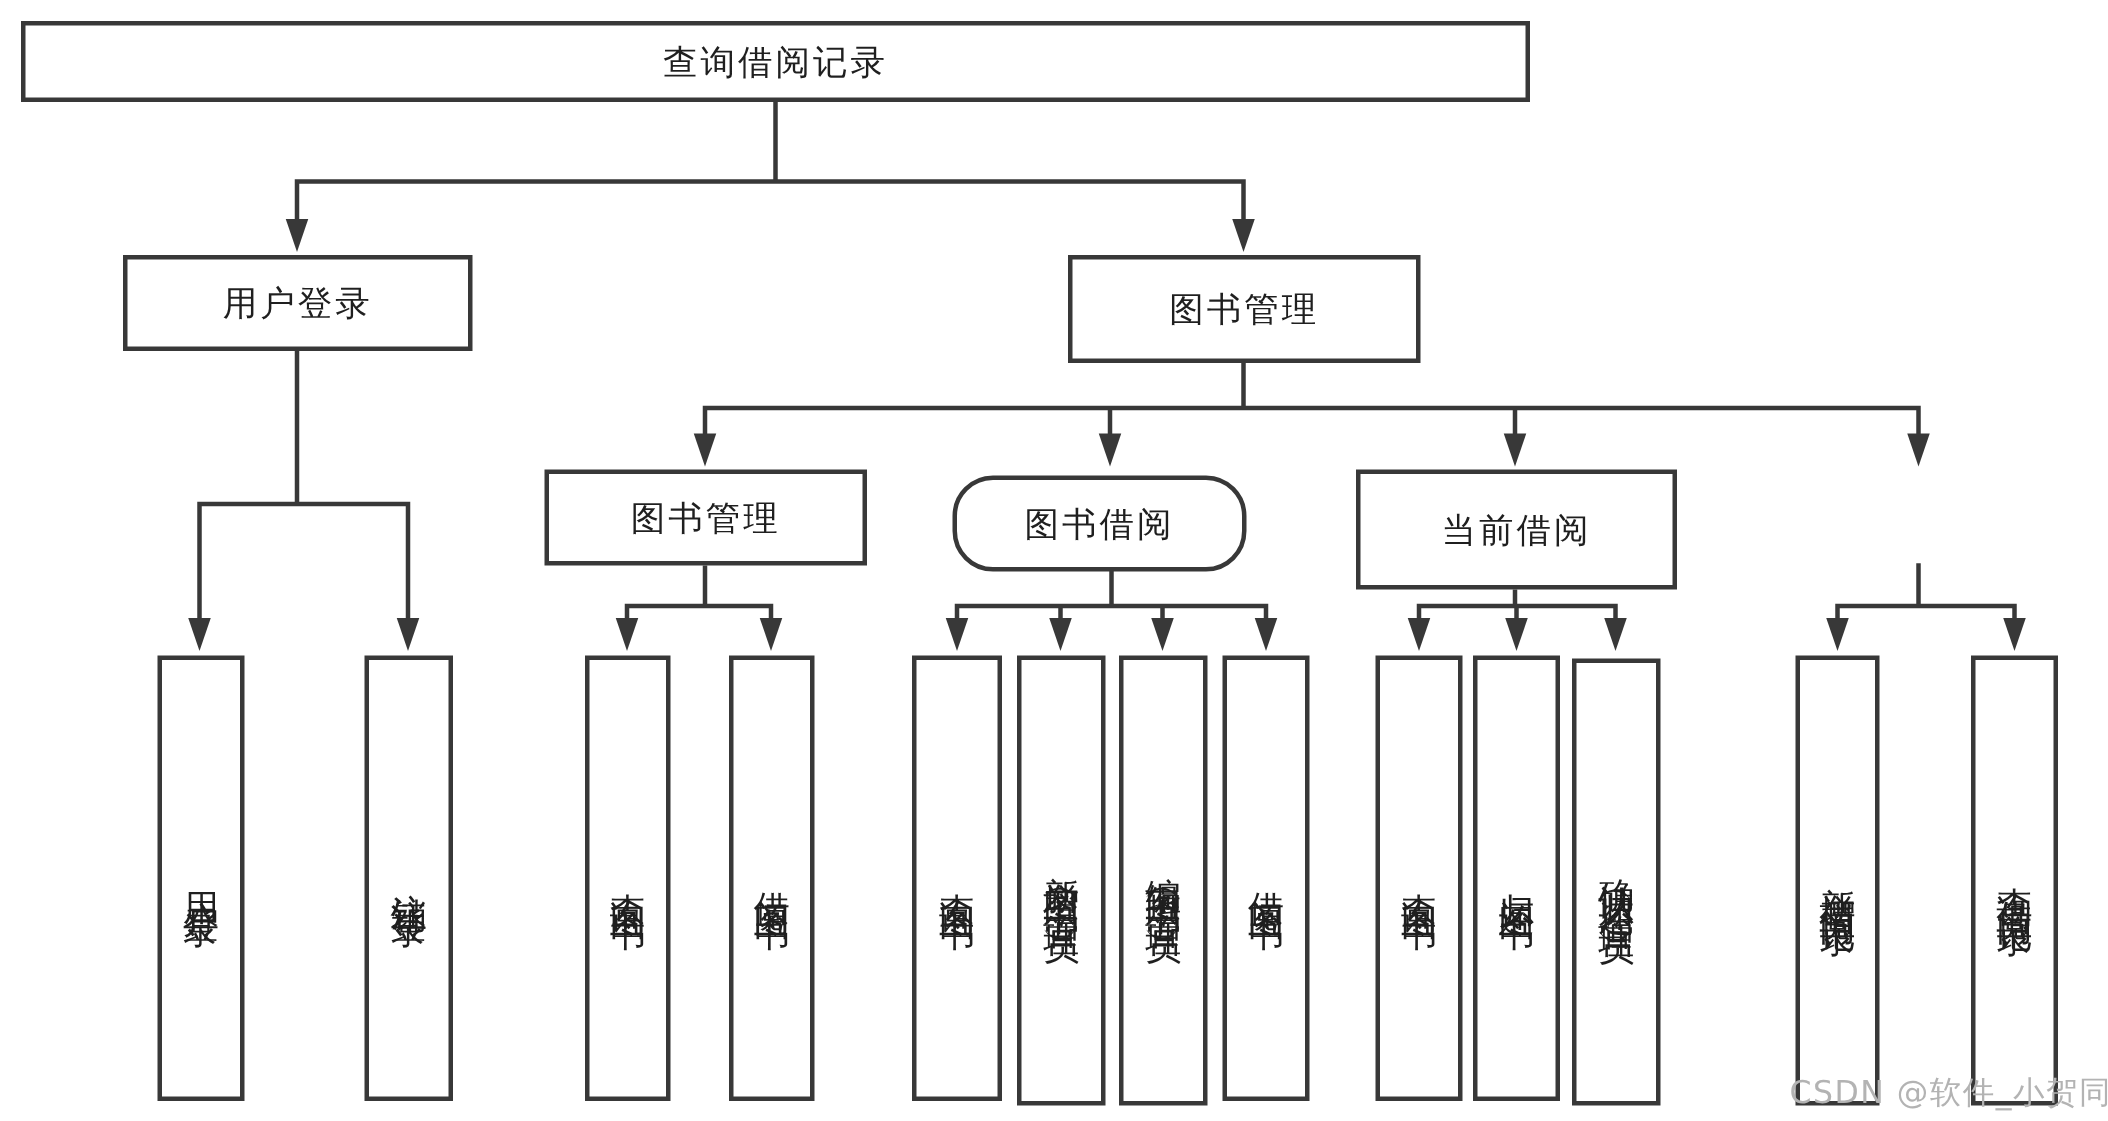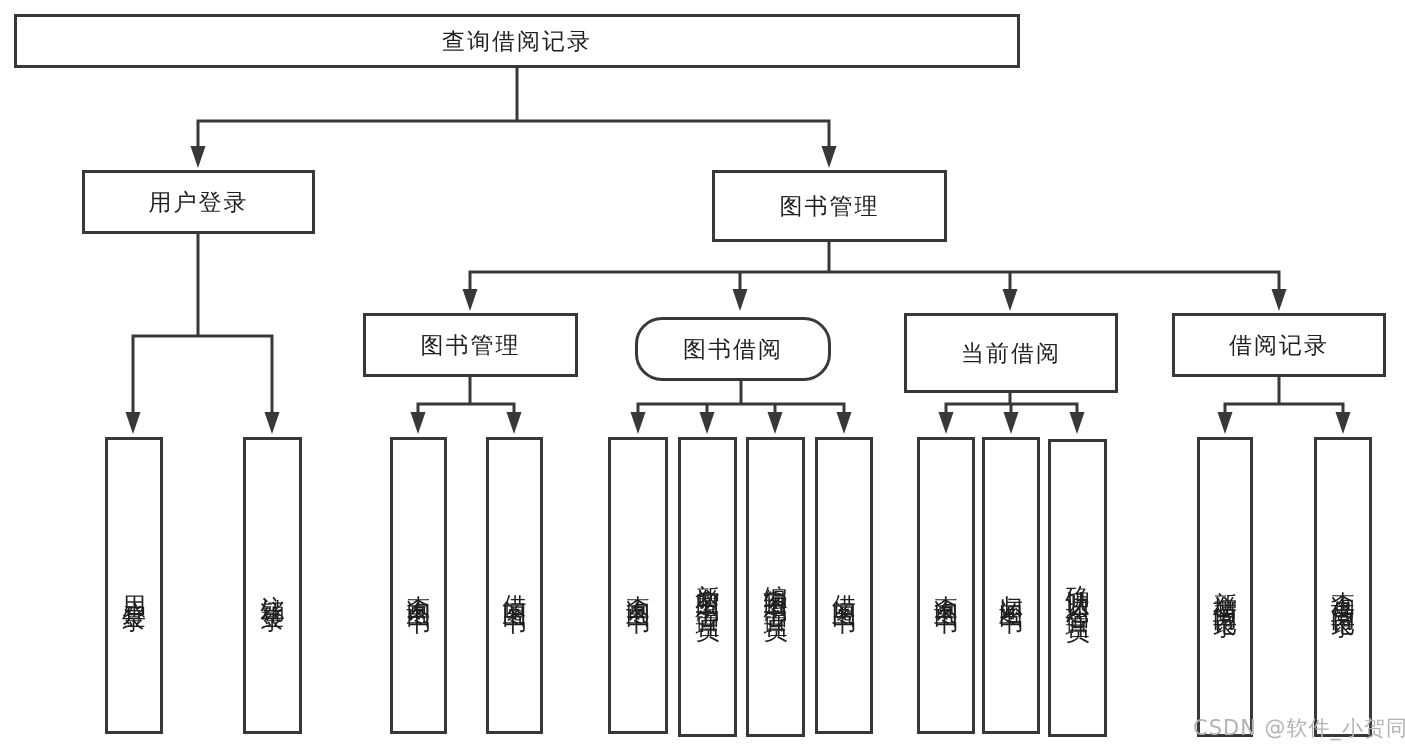--- a/index.html
+++ b/index.html
@@ -106,21 +106,20 @@
   </svg>
 
   <div class="node h-node" style="left:14px; top:14px; width:1006px; height:54px;">查询借阅记录</div>
 
   <div class="node h-node" style="left:82px; top:170px; width:233px; height:64px;">用户登录</div>
   <div class="node h-node" style="left:712px; top:170px; width:235px; height:72px;">图书管理</div>
 
   <div class="node h-node" style="left:363px; top:313px; width:215px; height:64px;">图书管理</div>
   <div class="node h-node" style="left:635px; top:317px; width:196px; height:64px;border-radius:27px;">图书借阅</div>
   <div class="node h-node" style="left:904px; top:313px; width:214px; height:80px;">当前借阅</div>
-  <div class="node h-node" style="left:1172px; top:313px; width:214px; height:64px;">借阅记录</div>
 
   <div class="node v-node" style="left:105px; top:437px; width:58px; height:297px;">用户登录</div>
   <div class="node v-node" style="left:243px; top:437px; width:59px; height:297px;">注销登录</div>
 
   <div class="node v-node" style="left:390px; top:437px; width:57px; height:297px;">查询图书</div>
   <div class="node v-node" style="left:486px; top:437px; width:57px; height:297px;">借阅图书</div>
 
   <div class="node v-node" style="left:608px; top:437px; width:60px; height:297px;">查询图书</div>
   <div class="node v-node" style="left:678px; top:437px; width:59px; height:300px;">新增图书（管理员）</div>
   <div class="node v-node" style="left:746px; top:437px; width:59px; height:300px;">编辑图书（管理员）</div>

